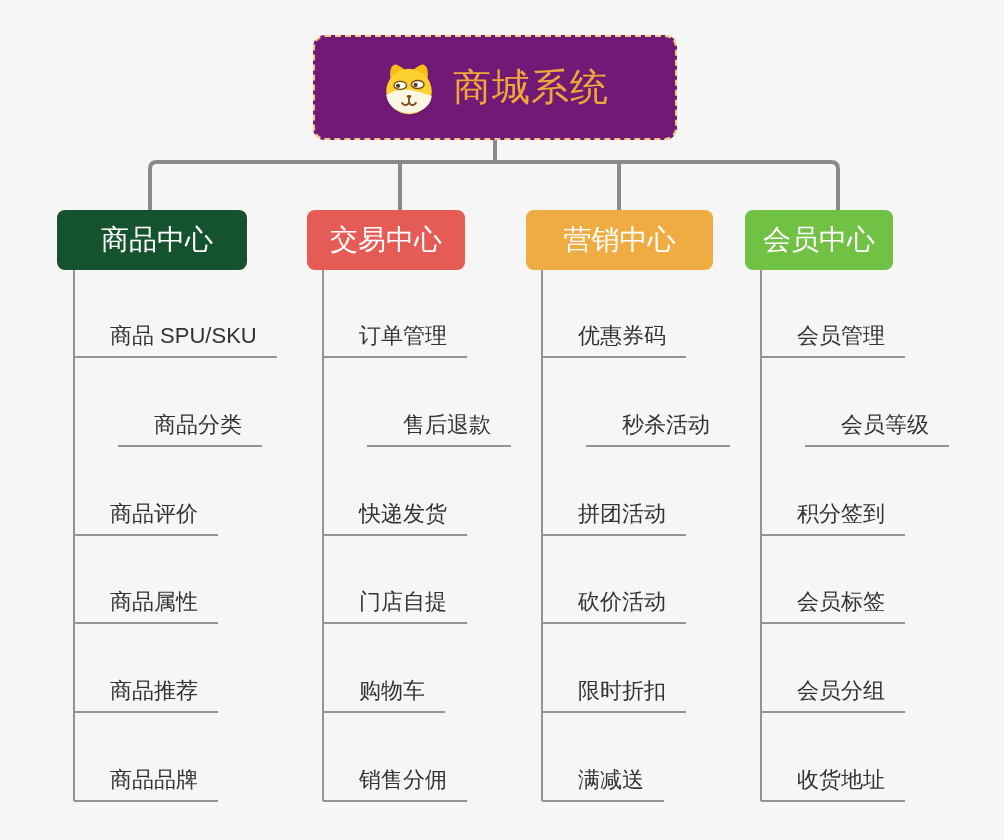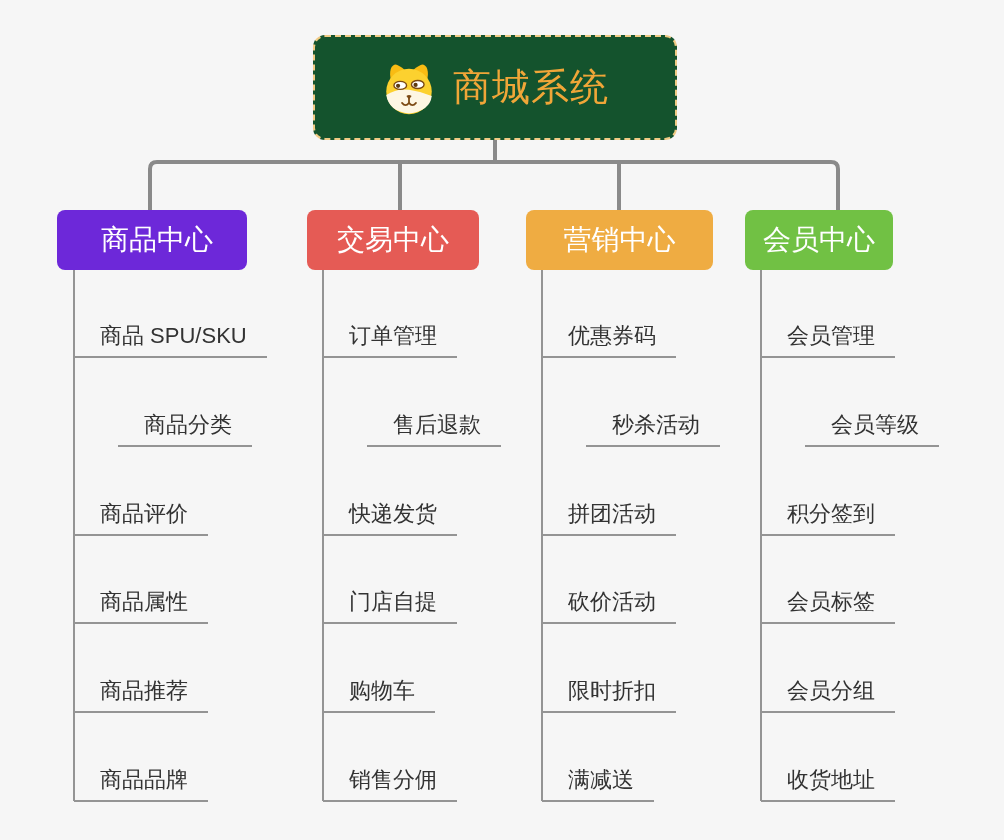--- a/index.html
+++ b/index.html
@@ -9,21 +9,21 @@
     background:#F6F6F6;
     font-family:"Liberation Sans",sans-serif;
     overflow:hidden;
   }
   .connectors{position:absolute;left:0;top:0;width:1004px;height:840px;pointer-events:none;}
 
   
   .root-node{
     position:absolute;left:313px;top:35px;width:364px;height:105px;
     box-sizing:border-box;
-    background:#14532d;
+    background:#701a75;
     border:2px dashed #F1CB85;
     border-radius:12px;
     display:flex;align-items:center;justify-content:center;gap:16px;
   }
   .root-title{
     font-size:38px;
     color:#F0A638;
     letter-spacing:1px;
     white-space:nowrap;
   }
@@ -32,30 +32,30 @@
   
   .branch-header{
     position:absolute;top:210px;height:60px;
     box-sizing:border-box;
     border-radius:8px;
     display:flex;align-items:center;justify-content:center;
     color:#FFFFFF;font-size:28px;white-space:nowrap;
     cursor:default;
   }
   #bh0{left:57px;width:190px;}
-  #bh1{left:307px;width:172px;}
+  #bh1{left:307px;width:158px;}
   #bh2{left:526px;width:187px;}
   #bh3{left:745px;width:148px;}
 
   
   .leaf{
     position:absolute;
     white-space:nowrap;
     font-size:22px;line-height:26px;color:#333333;
-    padding:0 20px 7px 26px;
+    padding:0 20px 7px 36px;
     border-bottom:2px solid #949494;
     cursor:default;
   }
   .c0{left:74px;}  .c1{left:323px;} .c2{left:542px;} .c3{left:761px;}
   .r0{top:323px;} .r1{top:412px;margin-left:44px;} .r2{top:501px;}
   .r3{top:589px;} .r4{top:678px;} .r5{top:767px;}
 </style>
 </head>
 <body>
 
@@ -87,21 +87,21 @@
         <ellipse cx="42" cy="28" rx="7.2" ry="4.6"></ellipse>
       </g>
       <circle cx="19.5" cy="29.5" r="2.4" fill="#5D3A10"></circle>
       <circle cx="39.5" cy="28.5" r="2.4" fill="#5D3A10"></circle>
       <path d="M29 41 Q32 39 35 41 L32 45 Z" fill="#7C4A14"></path>
       <path d="M32 44 V49 M24 49 Q28 54 32 49 Q36 54 40 49" stroke="#7C4A14" stroke-width="2" fill="none" stroke-linecap="round"></path>
     </svg>
     <span class="root-title">商城系统</span>
   </div>
 
-  <div class="branch-header" id="bh0" style="background-color: #6d28d9; padding-left: 10px;">商品中心</div>
+  <div class="branch-header" id="bh0" style="background-color: #14532d; padding-left: 10px;">商品中心</div>
   <div class="branch-header" id="bh1" style="background-color: rgb(229, 91, 85);">交易中心</div>
   <div class="branch-header" id="bh2" style="background-color: rgb(239, 172, 66); text-align: right;">营销中心</div>
   <div class="branch-header" id="bh3" style="background-color: rgb(113, 193, 68);">会员中心</div>
 
   <div class="leaf c0 r0">商品 SPU/SKU</div>
   <div class="leaf c0 r1">商品分类</div>
   <div class="leaf c0 r2">商品评价</div>
   <div class="leaf c0 r3">商品属性</div>
   <div class="leaf c0 r4">商品推荐</div>
   <div class="leaf c0 r5">商品品牌</div>

